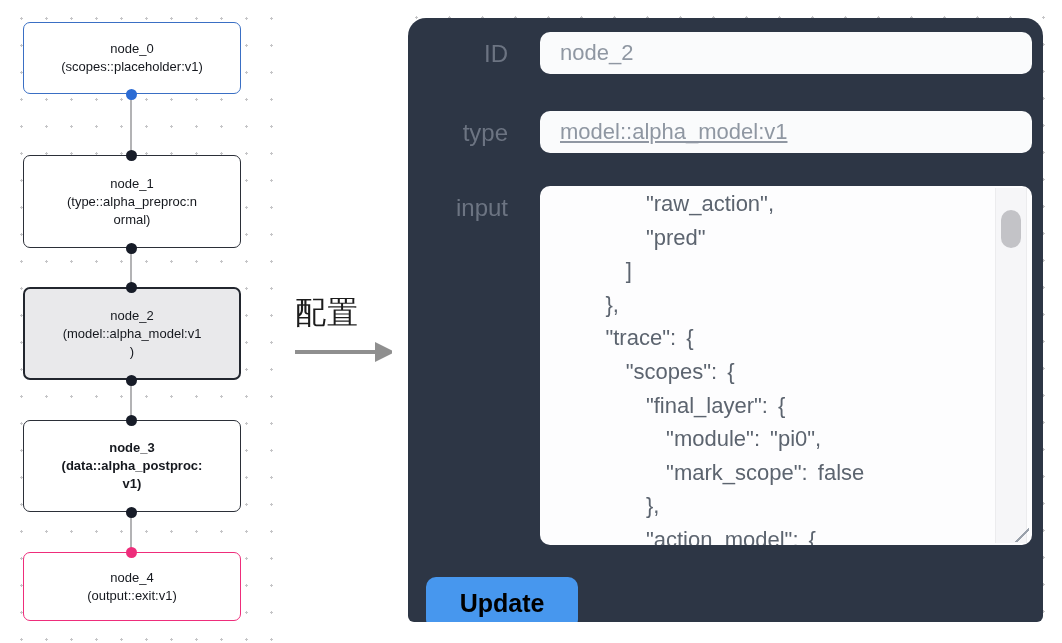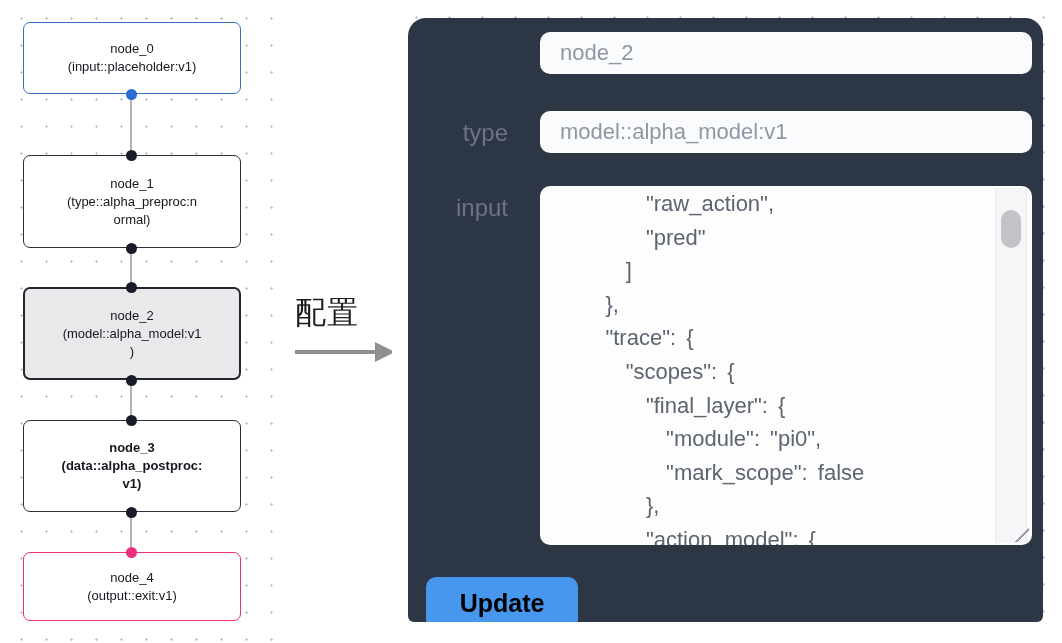--- a/index.html
+++ b/index.html
@@ -63,21 +63,21 @@
 </head>
 <body>
 
 <div id="stage">
 
   <div id="left-canvas" class="dotgrid">
     <div id="edge-line"></div>
 
   <div class="node" style="top: 22px; height: 72px; border-color: rgb(58, 111, 196); background: rgb(255, 255, 255);">
         <div>node_0</div>
-        <div class="type-line">(input::placeholder:v1)</div>
+        <div class="type-line">(scopes::placeholder:v1)</div>
       </div>
       <div class="port" style="top: 88.5px; background: rgb(43, 107, 212);"></div>
       <div class="node" style="top: 155px; height: 93px; border-color: rgb(43, 47, 56); background: rgb(255, 255, 255);">
         <div>node_1</div>
         <div class="type-line">(type::alpha_preproc:n
 ormal)</div>
       </div>
       <div class="port" style="top: 149.5px; background: rgb(23, 28, 40);"></div>
       <div class="port" style="top: 242.5px; background: rgb(23, 28, 40);"></div>
       <div class="node selected" style="top: 287px; height: 93px; border-color: rgb(34, 38, 46); background: rgb(233, 233, 235);">
@@ -103,24 +103,25 @@
 
   <div id="anno-label">配置</div>
   <svg id="anno-arrow" width="104" height="24" viewBox="0 0 104 24">
     <line x1="2" y1="12" x2="84" y2="12" stroke="#8f8f8f" stroke-width="4"></line>
     <polygon points="82,2 82,22 102,12" fill="#8f8f8f"></polygon>
   </svg>
 
   <div id="right-canvas" class="dotgrid">
     <div id="panel" style="left:16px;">
 
+      <div class="field-label" style="top:22px;">ID</div>
       <input class="panel-input" style="top: 14px;" type="text" value="node_2">
 
       <div class="field-label" style="top:101px;">type</div>
-      <input class="panel-input" style="top: 93px;" type="text" value="model::alpha_model:v1">
+      <input class="panel-input" style="top: 93px; text-decoration: underline;" type="text" value="model::alpha_model:v1">
 
       <div class="field-label" style="top:176px;">input</div>
       <div id="config-box">
         <pre id="config-text">        "raw_action",
         "pred"
       ]
     },
     "trace": {
       "scopes": {
         "final_layer": {

